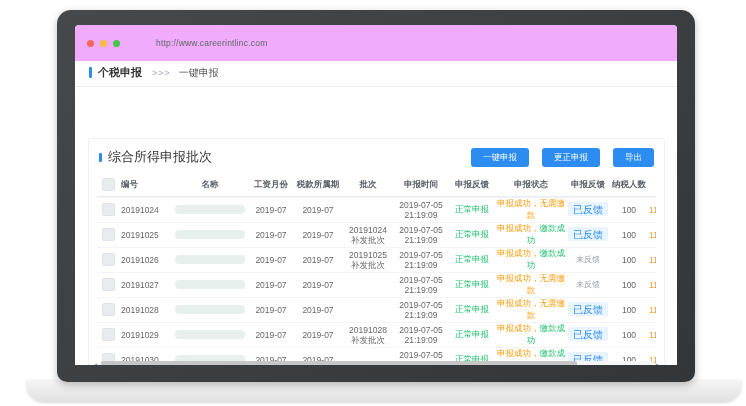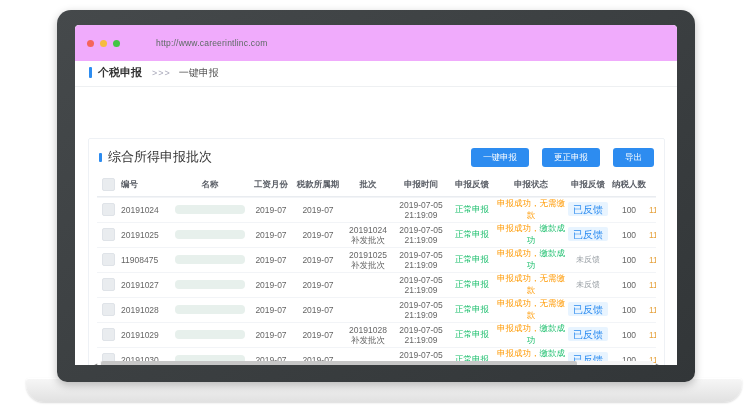--- a/index.html
+++ b/index.html
@@ -188,21 +188,21 @@
                     <div class="td col-type"><span class="green">正常申报</span></div>
                     <div class="td col-status"><span class="orange">申报成功，</span><span class="green">缴款成功</span></div>
                     <div class="td col-fb"><span class="badge-done">已反馈</span></div>
                     <div class="td col-num">100</div>
                     <div class="td col-cut"><span class="cut-val">11</span></div>
                   </div>
                   <div class="tr">
                     <div class="td col-cb">
                       <div class="chk"></div>
                     </div>
-                    <div class="td col-id">11908475</div>
+                    <div class="td col-id">20191026</div>
                     <div class="td col-name">
                       <div class="pill"></div>
                     </div>
                     <div class="td col-month">2019-07</div>
                     <div class="td col-period">2019-07</div>
                     <div class="td col-batch two-line">
                       <span>20191025</span>
                       <span>补发批次</span>
                     </div>
                     <div class="td col-time two-line">

